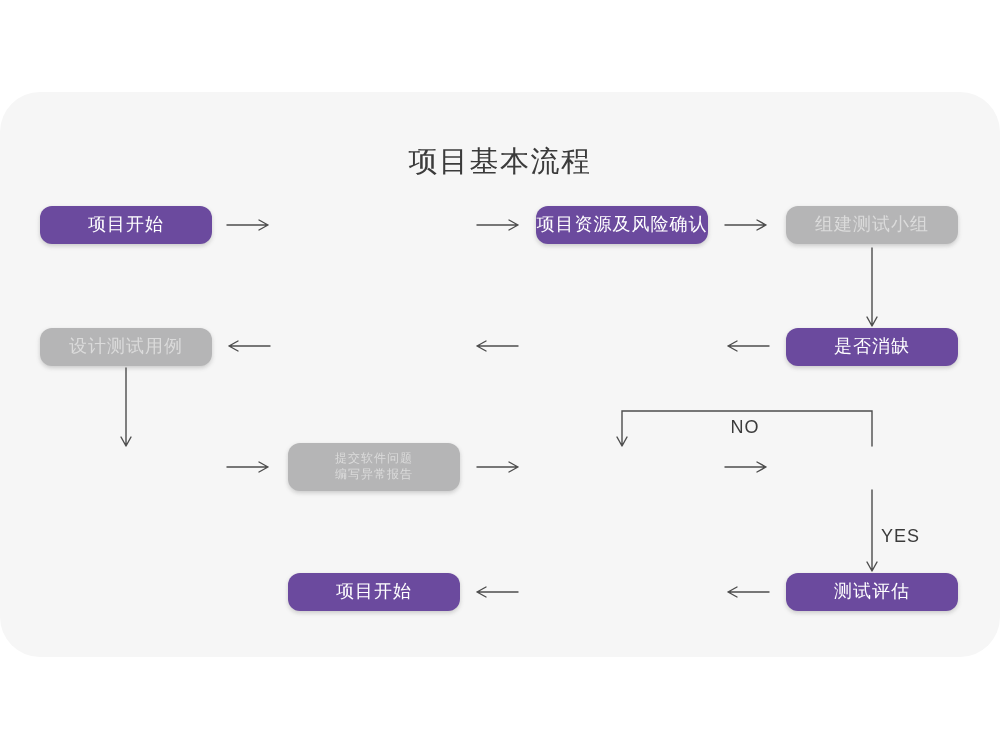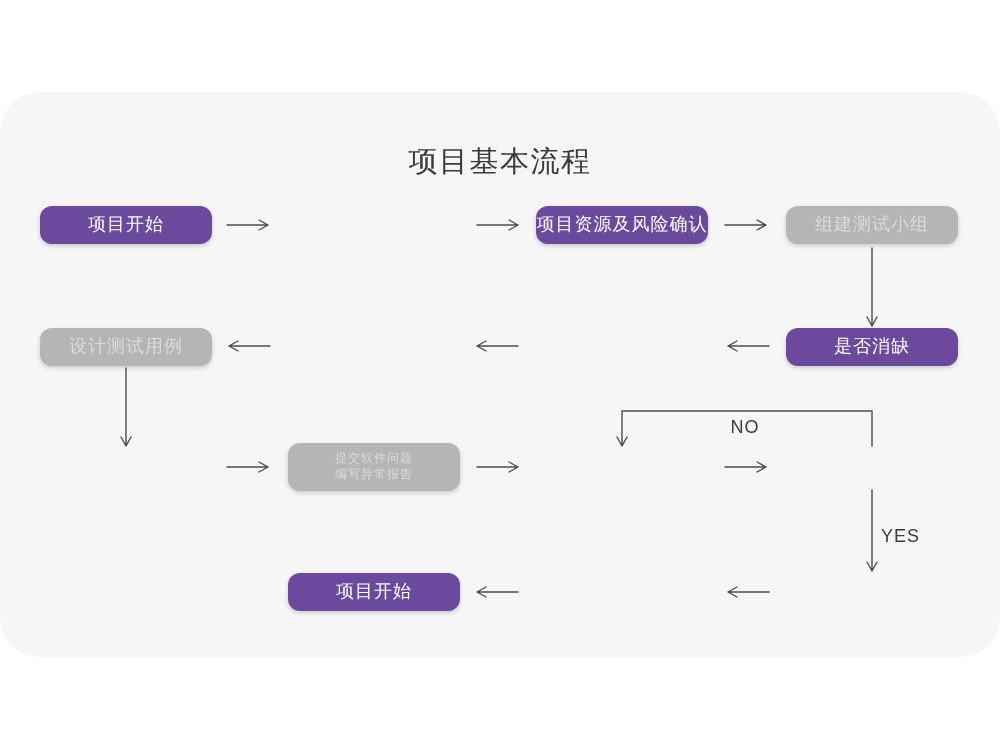--- a/index.html
+++ b/index.html
@@ -126,14 +126,15 @@
   <div class="node purple" style="left:536px;top:206px">项目资源及风险确认</div>
   <div class="node gray" style="left:786px;top:206px">组建测试小组</div>
 
   <div class="node gray" style="left:40px;top:328px">设计测试用例</div>
   <div class="node purple" style="left:786px;top:328px">是否消缺</div>
 
   <div class="node gray tall" style="left:288px;top:443px">提交软件问题
 编写异常报告</div>
 
   <div class="node purple" style="left:288px;top:573px">项目开始</div>
+  <div class="node purple" style="left:786px;top:573px">测试评估</div>
 
 </div>
 
 </body></html>

